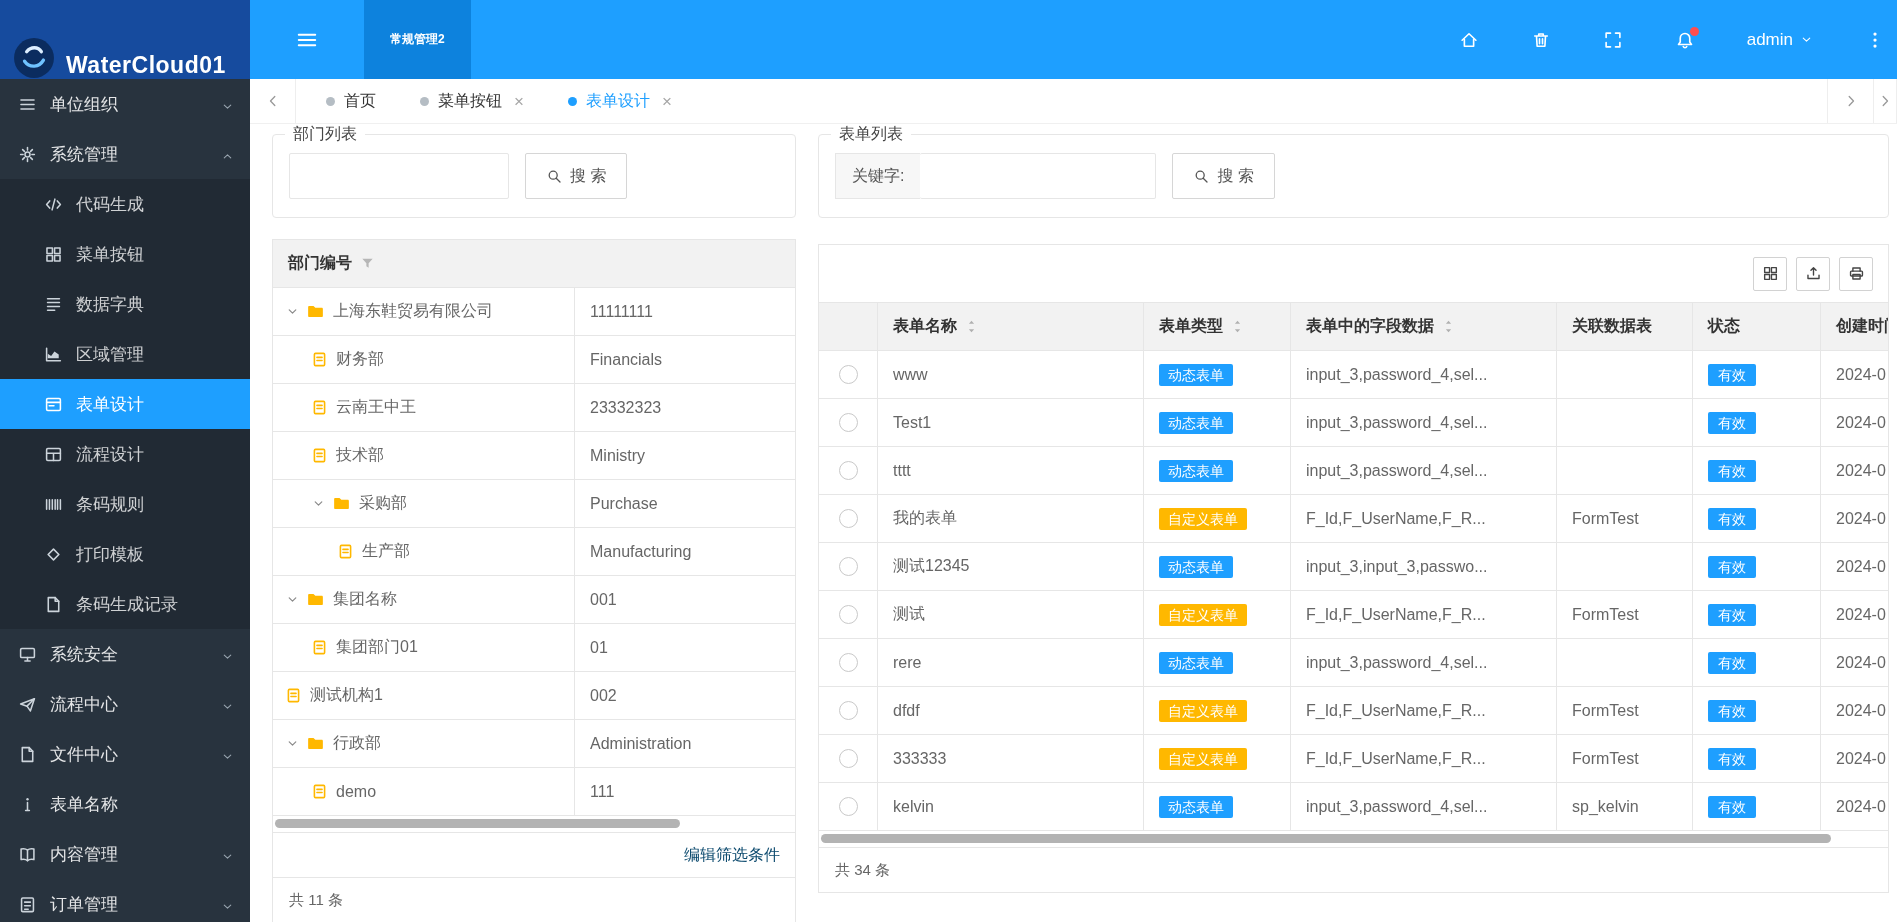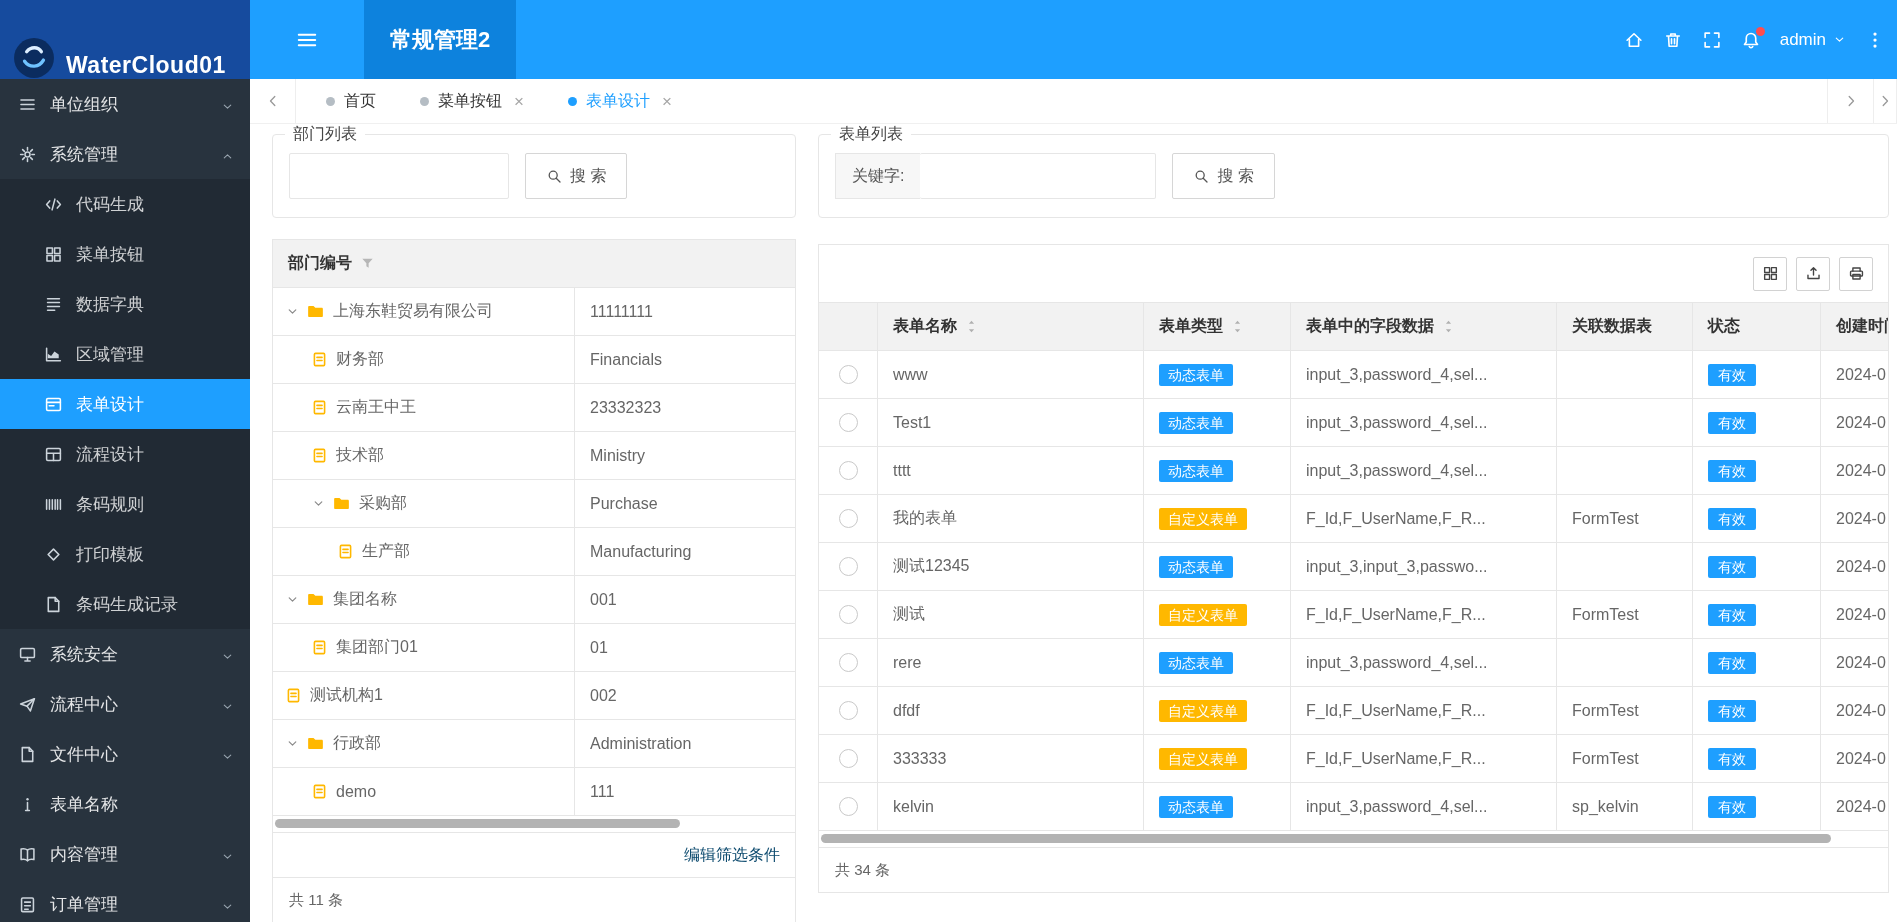--- a/index.html
+++ b/index.html
@@ -9,23 +9,23 @@
   [data-icon] svg, .ic svg{display:block;width:100%;height:100%}
 
   
   .topbar{position:absolute;top:0;left:0;right:0;height:79px;background:var(--topbar-bg,#1E9FFF);
     display:flex;align-items:stretch;color:#fff;z-index:20}
   .logo{flex:0 0 250px;background:var(--logo-bg,#164b9e);display:flex;align-items:flex-end;gap:11px;padding-left:13px}
   .logo-mark{width:42px;height:42px;flex:0 0 42px}
   .logo-title{font-size:23px;font-weight:bold;letter-spacing:.5px}
   .collapse{width:114px;display:flex;align-items:center;justify-content:center;cursor:pointer}
   .topnav{display:flex;align-items:stretch}
-  .topnav-item{display:flex;align-items:center;padding:0 26px;font-size:22px;font-weight:bold;cursor:pointer}
+  .topnav-item{display:flex;align-items:center;padding:0 26px;font-size:12px;font-weight:bold;cursor:pointer}
   .topnav-item.active{background:var(--topnav-active-bg,#0d82dd)}
-  .topbar-right{margin-left:auto;display:flex;align-items:center;gap:19px;padding-right:12px}
+  .topbar-right{margin-left:auto;display:flex;align-items:center;gap:52px;padding-right:12px}
   .tb-icon{width:20px;height:20px;display:inline-block;color:#fff;cursor:pointer;position:relative}
   .tb-icon.sm{width:13px;height:13px}
   .bell-dot{position:absolute;top:-3px;right:-4px;width:9px;height:9px;border-radius:50%;background:var(--badge-red,#ff4d4f)}
   .user{display:flex;align-items:center;gap:7px;font-size:17px;cursor:pointer}
 
   
   .sidebar{position:absolute;top:79px;left:0;bottom:0;width:250px;background:var(--sidebar-bg,#28333e);overflow:hidden;z-index:10}
   .side-item{height:50px;display:flex;align-items:center;color:rgba(255,255,255,.88);font-size:17px;cursor:pointer;padding:0 16px 0 18px}
   .side-item .ic{width:19px;height:19px;flex:0 0 19px;margin-right:13px;color:#ccd4db}
   .side-item .chev{margin-left:auto;width:13px;height:13px;color:#9aa6b0}

